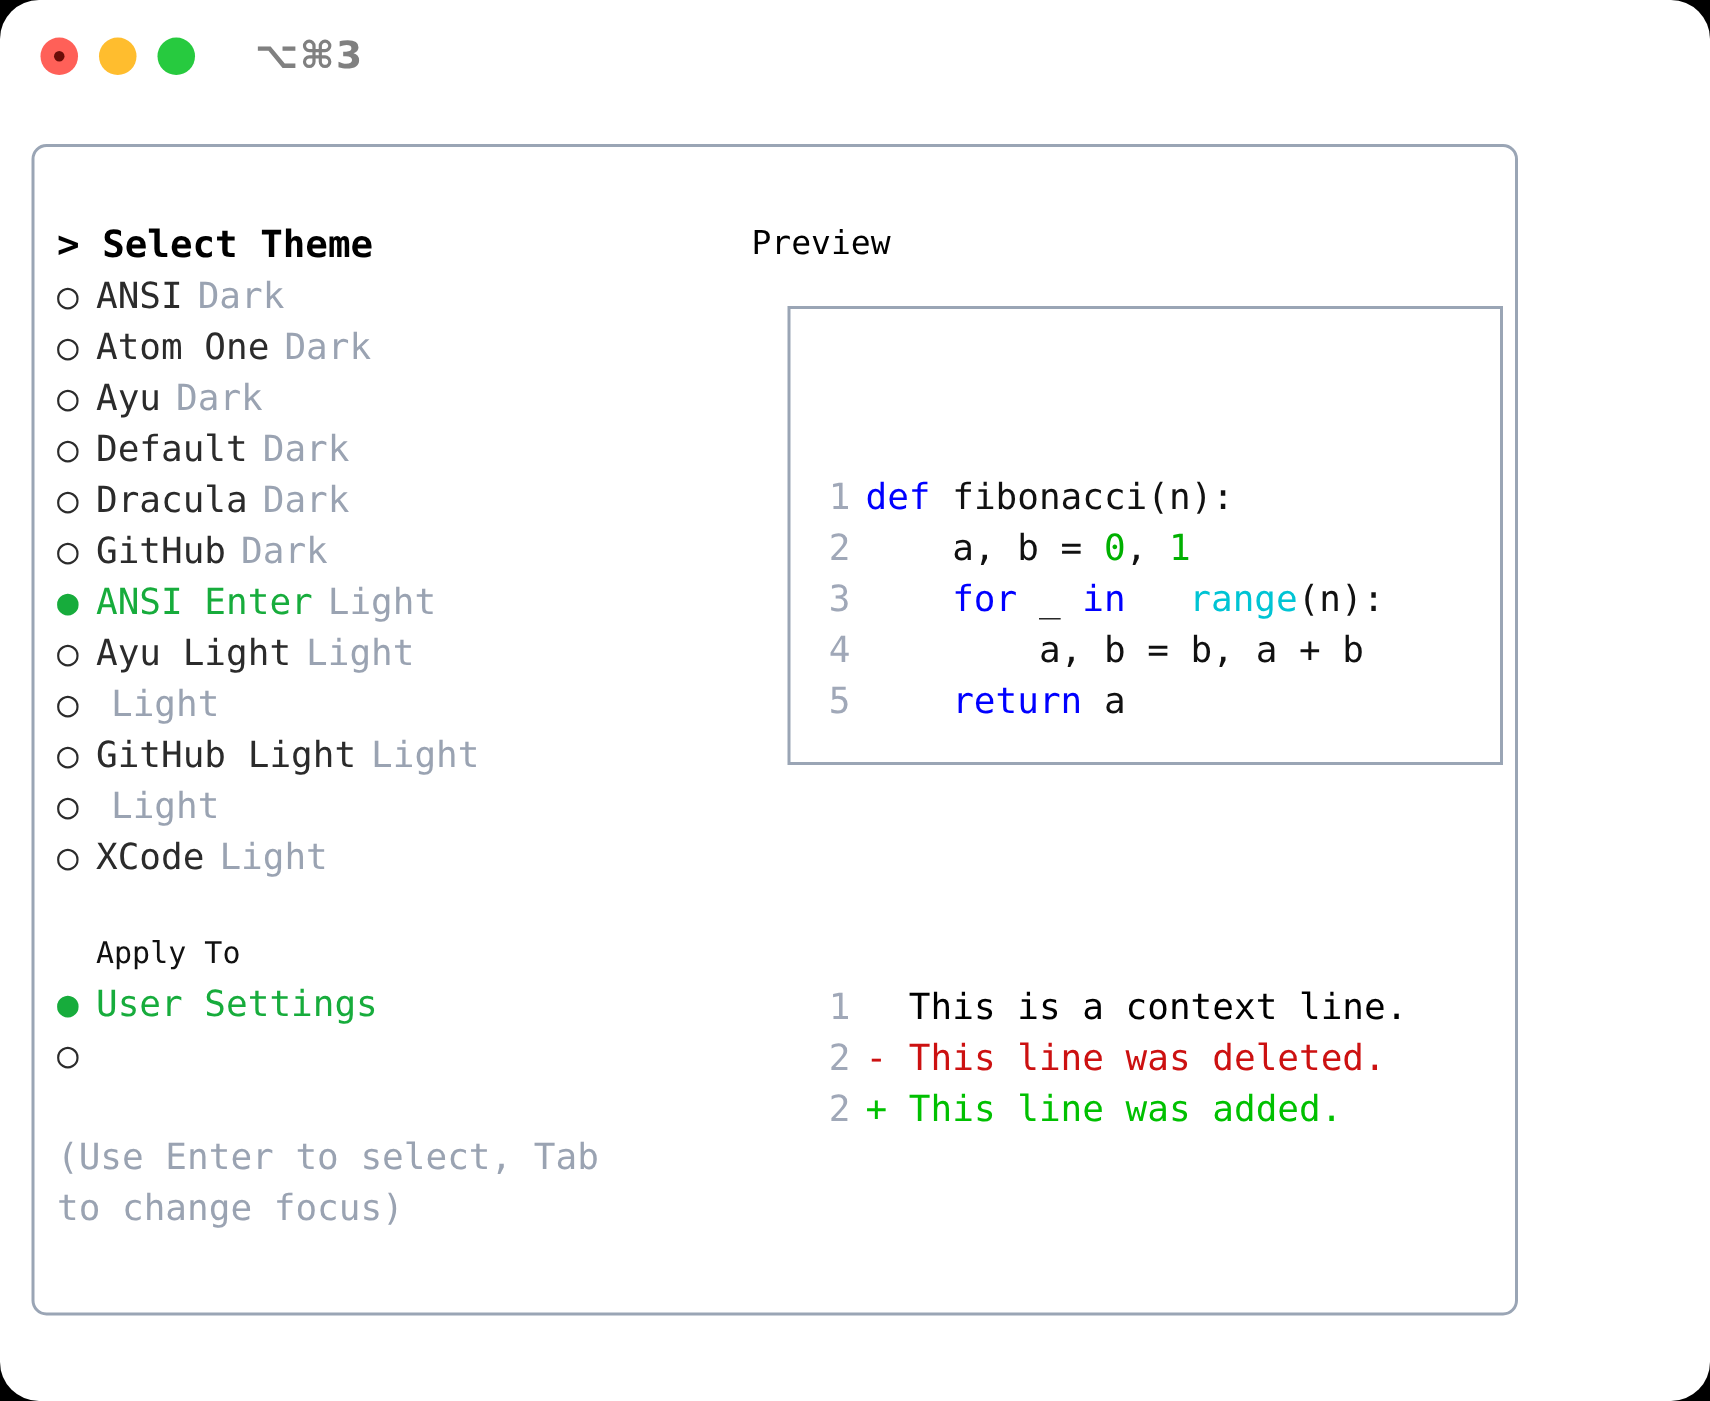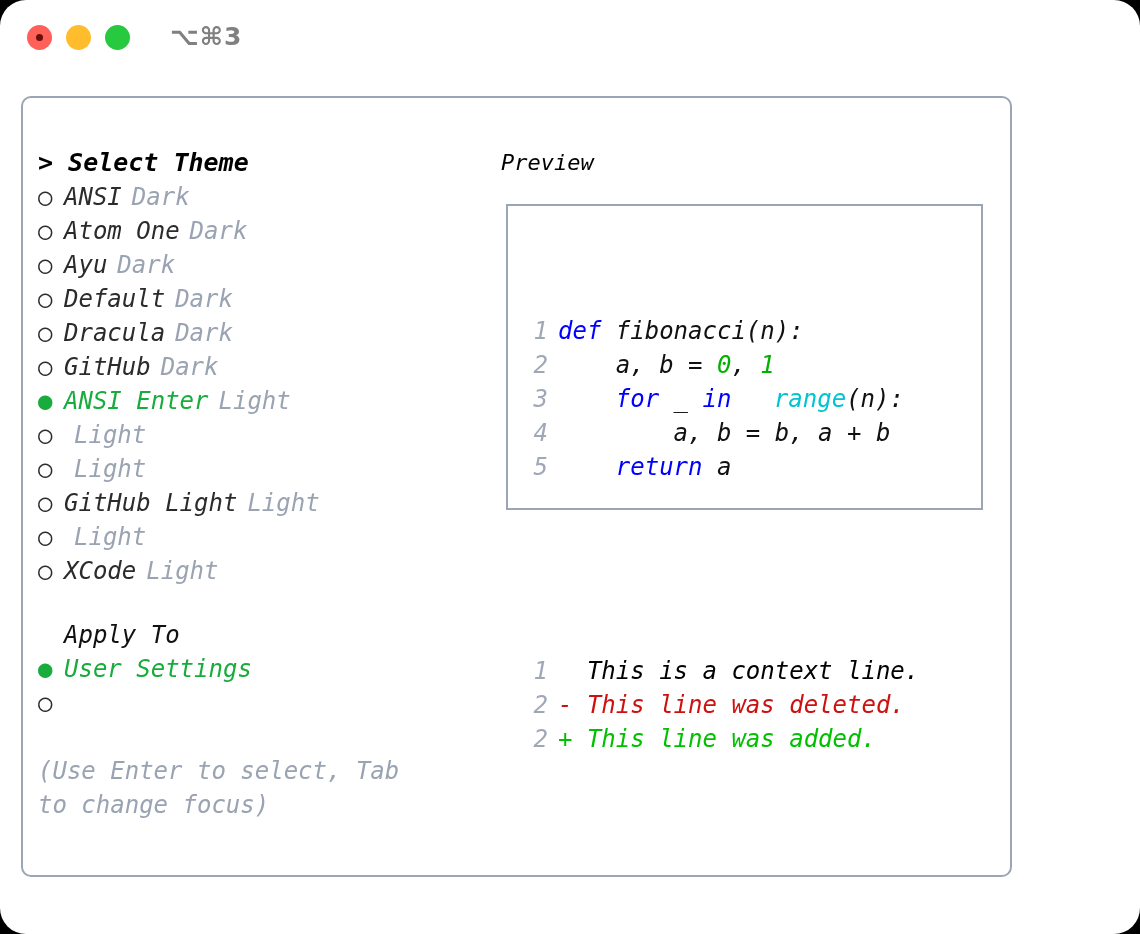--- a/index.html
+++ b/index.html
@@ -69,21 +69,20 @@
   
   .panel {
     position: absolute;
     left: 21px; top: 96px;
     width: 991px;
     height: 781px;
     border: 2px solid #9aa5b5;
     border-radius: 10px;
     background: #ffffff;
     box-sizing: border-box;
-    font-style: italic;
   }
 
   .columns {
     position: absolute;
     left: 0; top: 0;
     width: 100%;
     height: 100%;
   }
 
   
@@ -117,21 +116,21 @@
   }
   .bullet.sel { color: #17ac3c; }
   .opt-label { color: #2b2b2b; }
   .opt-row.selected .opt-label { color: #17ac3c; }
   .opt-tag {
     color: #9aa3b2;
     margin-left: 10px;
   }
 
   .section-title {
-    font-size: 24px;
+    font-size: 20px;
     color: #111111;
     line-height: 34px;
     padding-left: 26px;
     white-space: pre;
   }
   .spacer-sm { height: 30px; }
   .spacer-md { height: 34px; }
 
   .hint {
     font-size: 24px;
@@ -149,21 +148,21 @@
     width: 500px;
   }
   .preview-title {
     font-size: 22px;
     color: #000000;
     line-height: 34px;
     white-space: pre;
   }
   .preview-box {
     position: absolute;
-    left: 5px;
+    left: 24px;
     top: 58px;
     width: 477px;
     height: 306px;
     border: 2px solid #9aa5b5;
     box-sizing: border-box;
     background: #ffffff;
   }
   .code {
     position: absolute;
     left: 14px;
@@ -209,21 +208,21 @@
       <div class="left-col">
         <div class="heading">&gt; Select Theme</div>
         <div id="theme-list">
             <div class="opt-row"><span class="bullet">○</span><span class="opt-label">ANSI</span><span class="opt-tag">Dark</span></div>
             <div class="opt-row"><span class="bullet">○</span><span class="opt-label">Atom One</span><span class="opt-tag">Dark</span></div>
             <div class="opt-row"><span class="bullet">○</span><span class="opt-label">Ayu</span><span class="opt-tag">Dark</span></div>
             <div class="opt-row"><span class="bullet">○</span><span class="opt-label">Default</span><span class="opt-tag">Dark</span></div>
             <div class="opt-row"><span class="bullet">○</span><span class="opt-label">Dracula</span><span class="opt-tag">Dark</span></div>
             <div class="opt-row"><span class="bullet">○</span><span class="opt-label">GitHub</span><span class="opt-tag">Dark</span></div>
             <div class="opt-row selected"><span class="bullet sel">●</span><span class="opt-label">ANSI Enter</span><span class="opt-tag">Light</span></div>
-            <div class="opt-row"><span class="bullet">○</span><span class="opt-tag">Light</span></div>
+            <div class="opt-row"><span class="bullet">○</span><span class="opt-label">Ayu Light</span><span class="opt-tag">Light</span></div>
             <div class="opt-row"><span class="bullet">○</span><span class="opt-tag">Light</span></div>
             <div class="opt-row"><span class="bullet">○</span><span class="opt-label">GitHub Light</span><span class="opt-tag">Light</span></div>
             <div class="opt-row"><span class="bullet">○</span><span class="opt-tag">Light</span></div>
             <div class="opt-row"><span class="bullet">○</span><span class="opt-label">XCode</span><span class="opt-tag">Light</span></div>
           </div>
 
         <div class="spacer-sm"></div>
 
         <div class="section-title">Apply To</div>
         <div id="apply-list">

